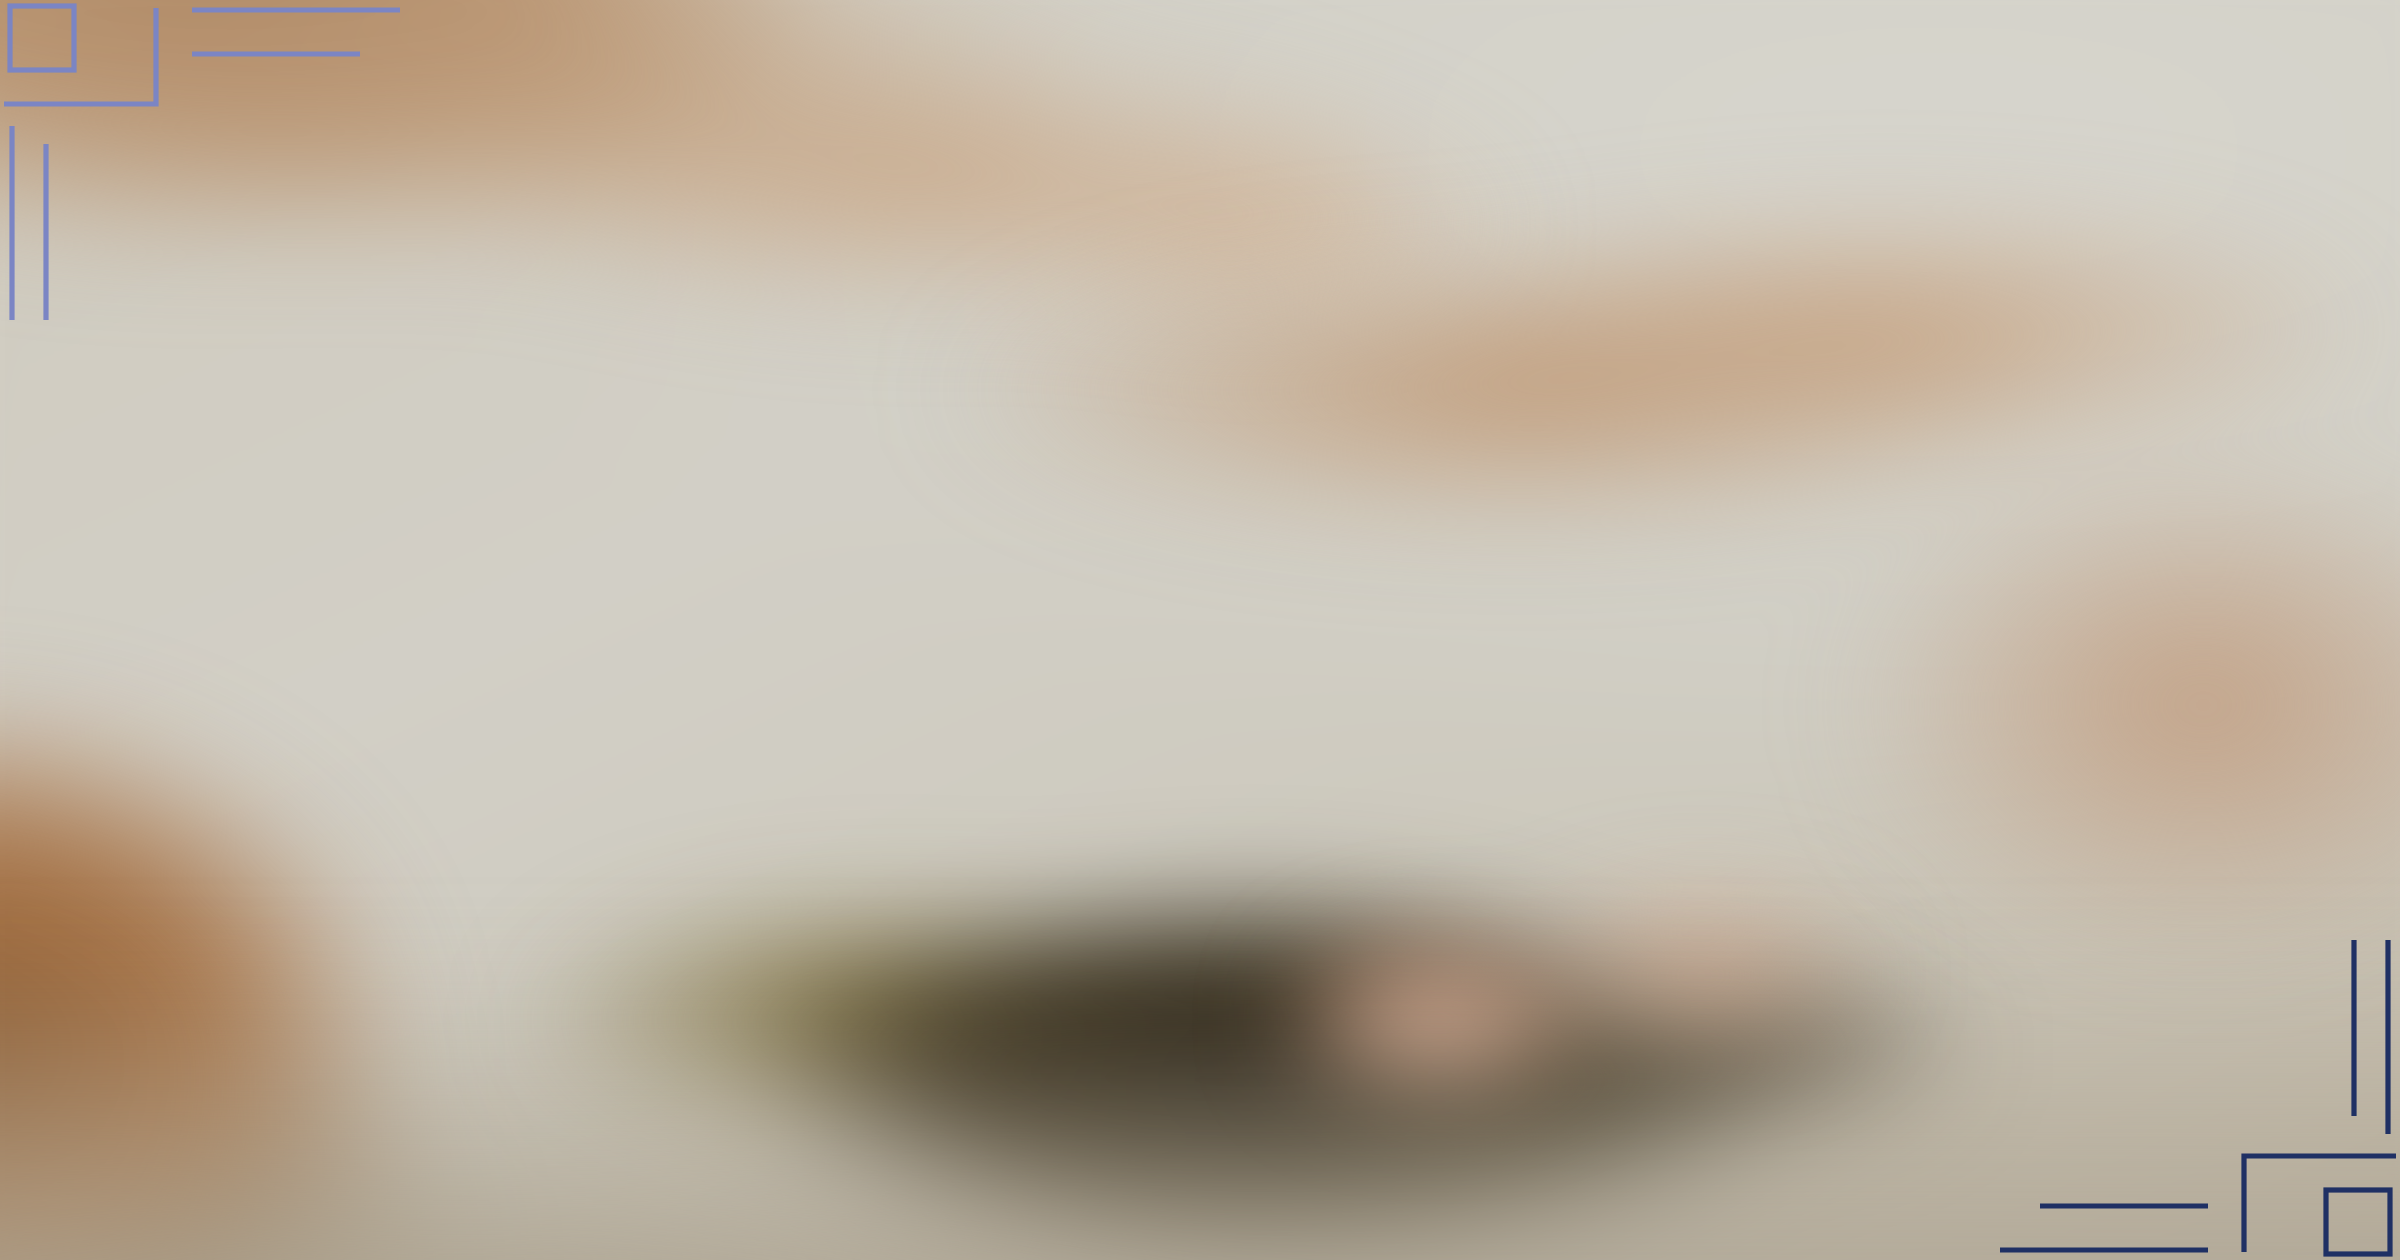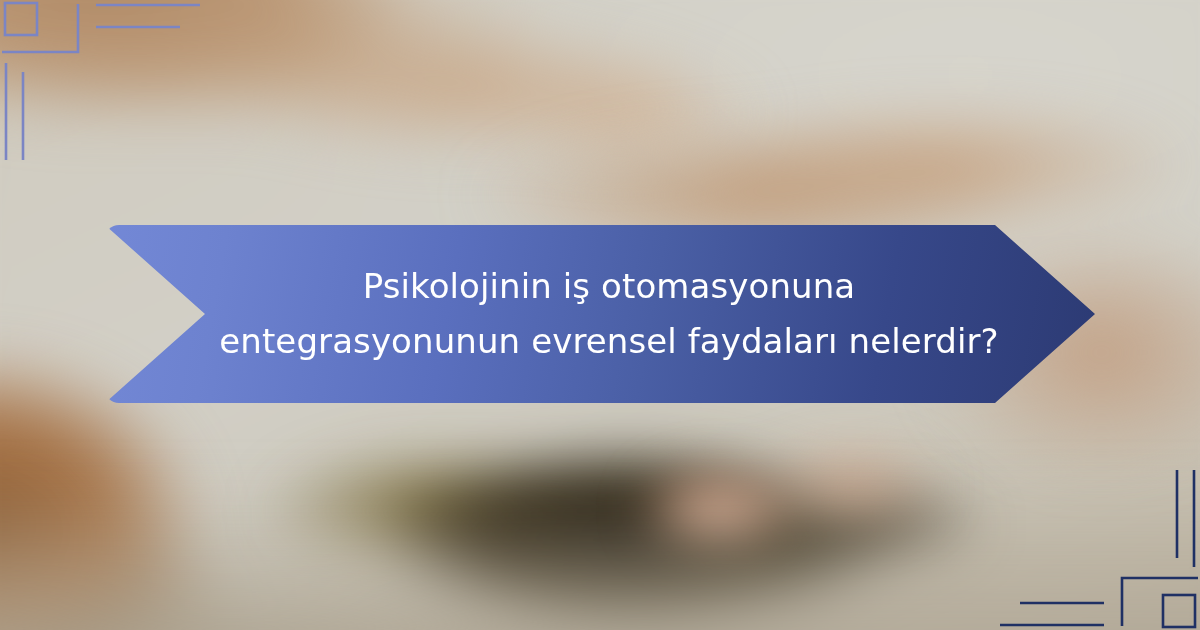--- a/index.html
+++ b/index.html
@@ -147,20 +147,14 @@
     <g fill="none" stroke="#1f3064" stroke-width="2.6">
       <rect x="163" y="125" width="32" height="32"></rect>
       <path d="M 122 156 L 122 108 L 198 108"></path>
       <path d="M 104 155 L 0 155"></path>
       <path d="M 104 133 L 20 133"></path>
       <path d="M 177 88 L 177 0"></path>
       <path d="M 194 97 L 194 0"></path>
     </g>
   </svg>
 
-  <div class="ribbon" style="clip-path: polygon(0% 0%, 89.9% 0%, 100% 50%, 89.9% 100%, 0% 100%, 10.1% 50%);">
-    <h1 class="ribbon-title">
-      <span class="l1">Psikolojinin iş otomasyonuna</span>
-      <span class="l2">entegrasyonunun evrensel faydaları nelerdir?</span>
-    </h1>
-  </div>
 
 </div>
 
 </body></html>

